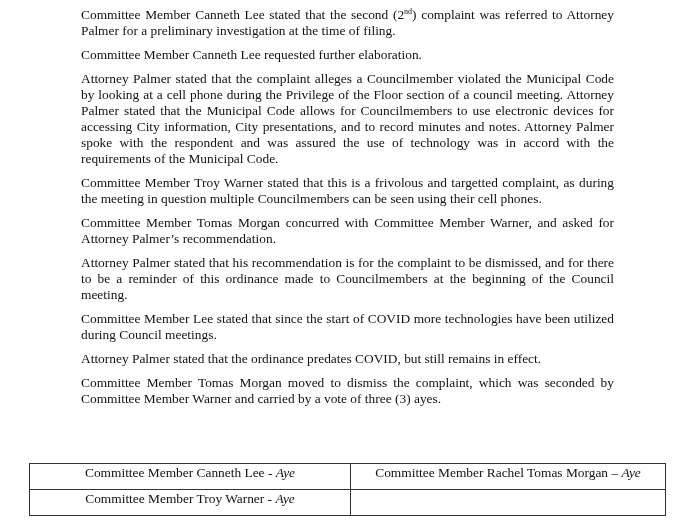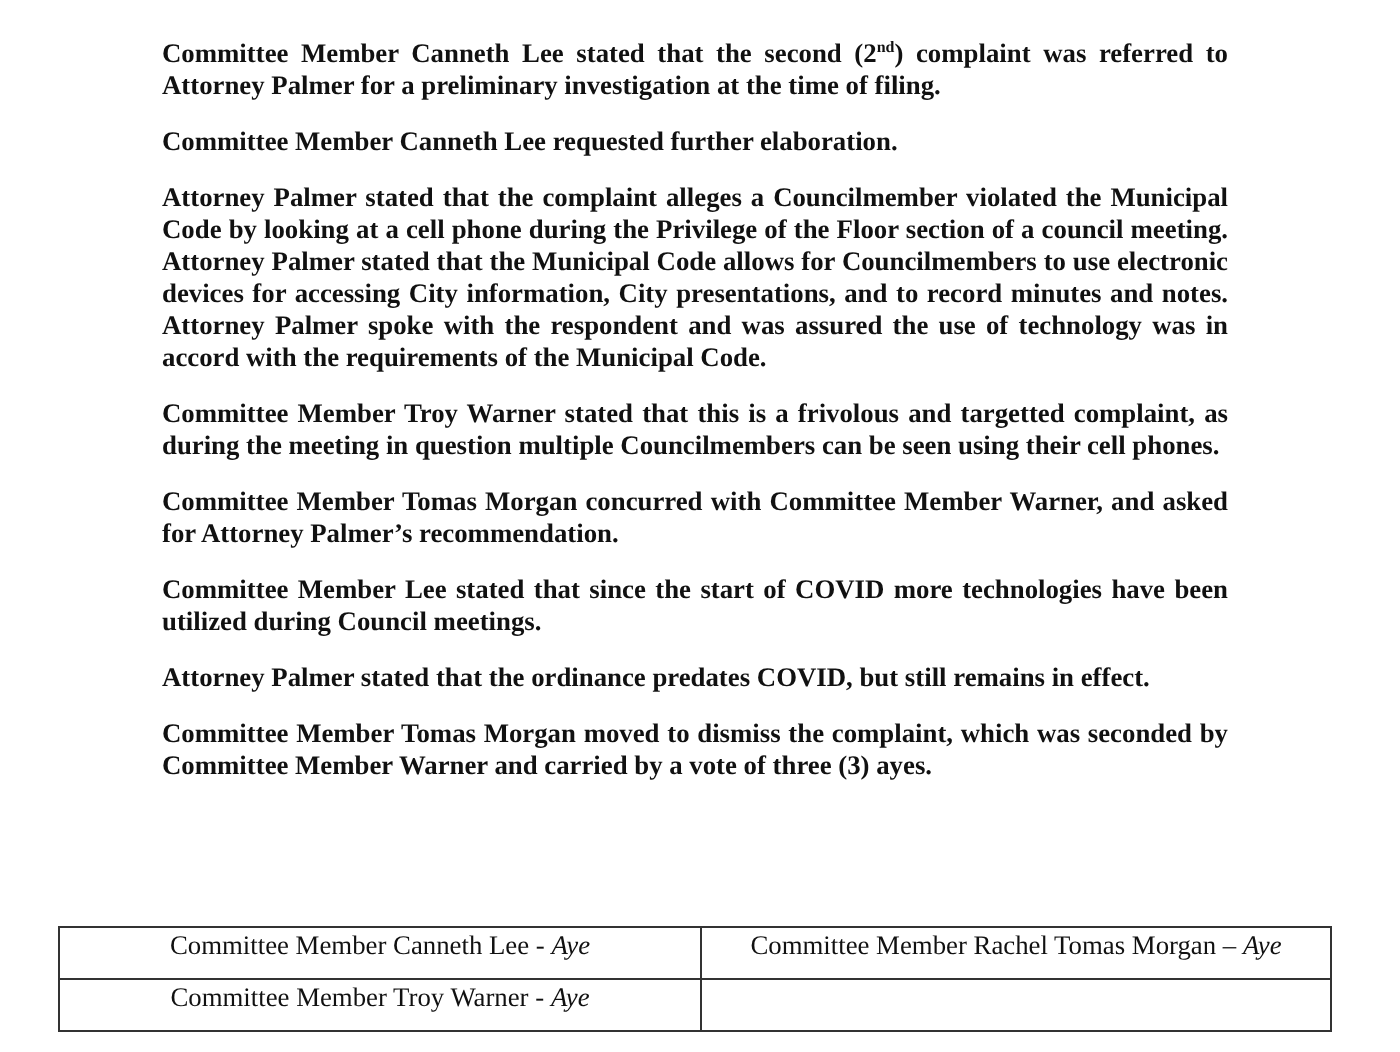--- a/index.html
+++ b/index.html
@@ -1,39 +1,40 @@
 <!DOCTYPE html>
 <html><head>
 <meta charset="utf-8">
 <style>
   html, body { margin: 0; padding: 0; background: #ffffff; }
   body { width: 700px; height: 526px; position: relative; overflow: hidden;
          font-family: "Liberation Serif", "DejaVu Serif", serif; color: #111111; }
   .page { position: absolute; left: 0; top: 0; width: 700px; height: 526px; }
   .body-text { position: absolute; left: 81px; top: 7px; width: 533px; }
-  .para { margin: 12px 0 8px 0; font-size: 13.4px; line-height: 16px; text-align: justify; font-weight: bold; }
+  .para { margin: 0 0 8px 0; font-size: 13.4px; line-height: 16px; text-align: justify; }
   sup { font-size: 8px; line-height: 0; vertical-align: 5px; }
   .vote-table { position: absolute; left: 29px; top: 463px; width: 636px;
                 border-collapse: collapse; table-layout: fixed; }
   .vote-table td { border: 1px solid #333333; height: 25px; padding: 0 6px 0 6px;
                    vertical-align: top; font-size: 13.4px; line-height: 18px; text-align: center; }
   .vote-table td.c1 { width: 308px; }
   .vote-table td.c2 { width: 302px; }
   .aye { font-style: italic; }
 </style>
 </head>
 <body>
 
 <div class="page">
   <div class="body-text">
     <p class="para"><span>Committee Member Canneth Lee stated that the second (2</span><sup>nd</sup><span>) complaint was referred to Attorney Palmer for a preliminary investigation at the time of filing.</span></p>
     <p class="para">Committee Member Canneth Lee requested further elaboration.</p>
     <p class="para">Attorney Palmer stated that the complaint alleges a Councilmember violated the Municipal Code by looking at a cell phone during the Privilege of the Floor section of a council meeting. Attorney Palmer stated that the Municipal Code allows for Councilmembers to use electronic devices for accessing City information, City presentations, and to record minutes and notes. Attorney Palmer spoke with the respondent and was assured the use of technology was in accord with the requirements of the Municipal Code.</p>
     <p class="para">Committee Member Troy Warner stated that this is a frivolous and targetted complaint, as during the meeting in question multiple Councilmembers can be seen using their cell phones.</p>
     <p class="para">Committee Member Tomas Morgan concurred with Committee Member Warner, and asked for Attorney Palmer’s recommendation.</p>
+    <p class="para">Attorney Palmer stated that his recommendation is for the complaint to be dismissed, and for there to be a reminder of this ordinance made to Councilmembers at the beginning of the Council meeting.</p>
     <p class="para">Committee Member Lee stated that since the start of COVID more technologies have been utilized during Council meetings.</p>
     <p class="para">Attorney Palmer stated that the ordinance predates COVID, but still remains in effect.</p>
     <p class="para">Committee Member Tomas Morgan moved to dismiss the complaint, which was seconded by Committee Member Warner and carried by a vote of three (3) ayes.</p>
   </div>
 
   <table class="vote-table">
     <tbody>
         <tr>
       <td class="c1"><span>Committee Member Canneth Lee - </span><span class="aye">Aye</span></td>
       <td class="c2"><span>Committee Member Rachel Tomas Morgan – </span><span class="aye">Aye</span></td>

